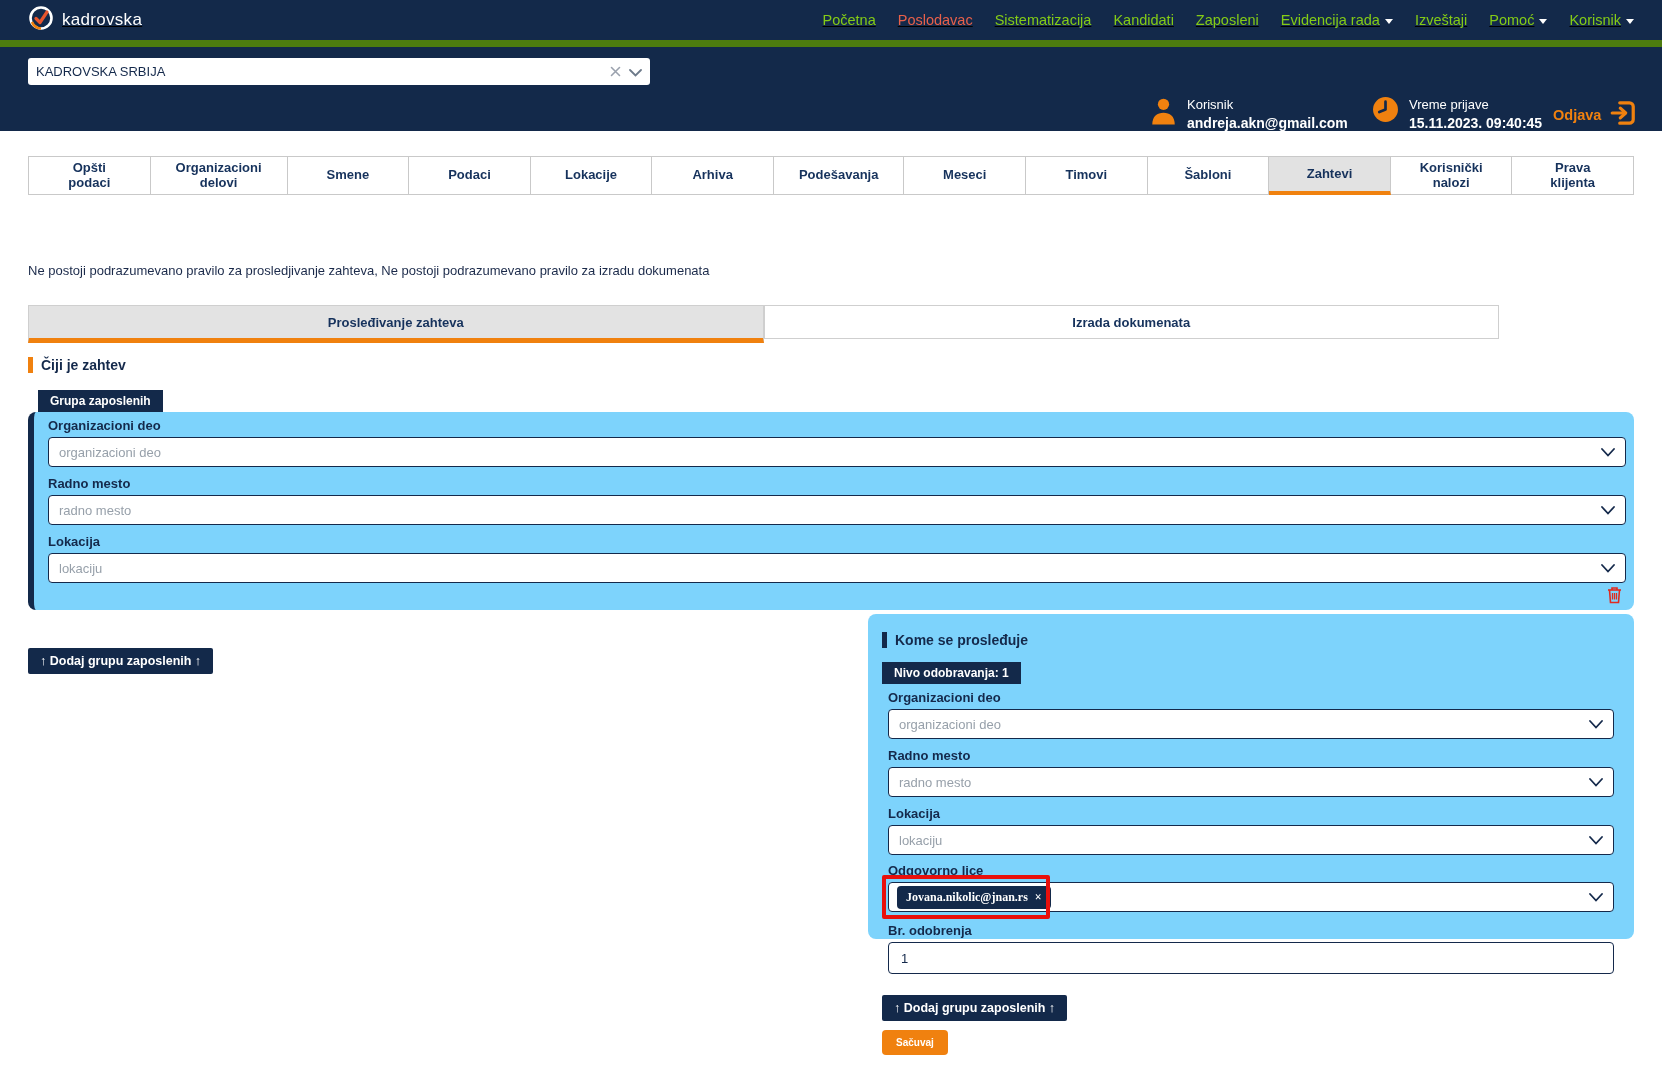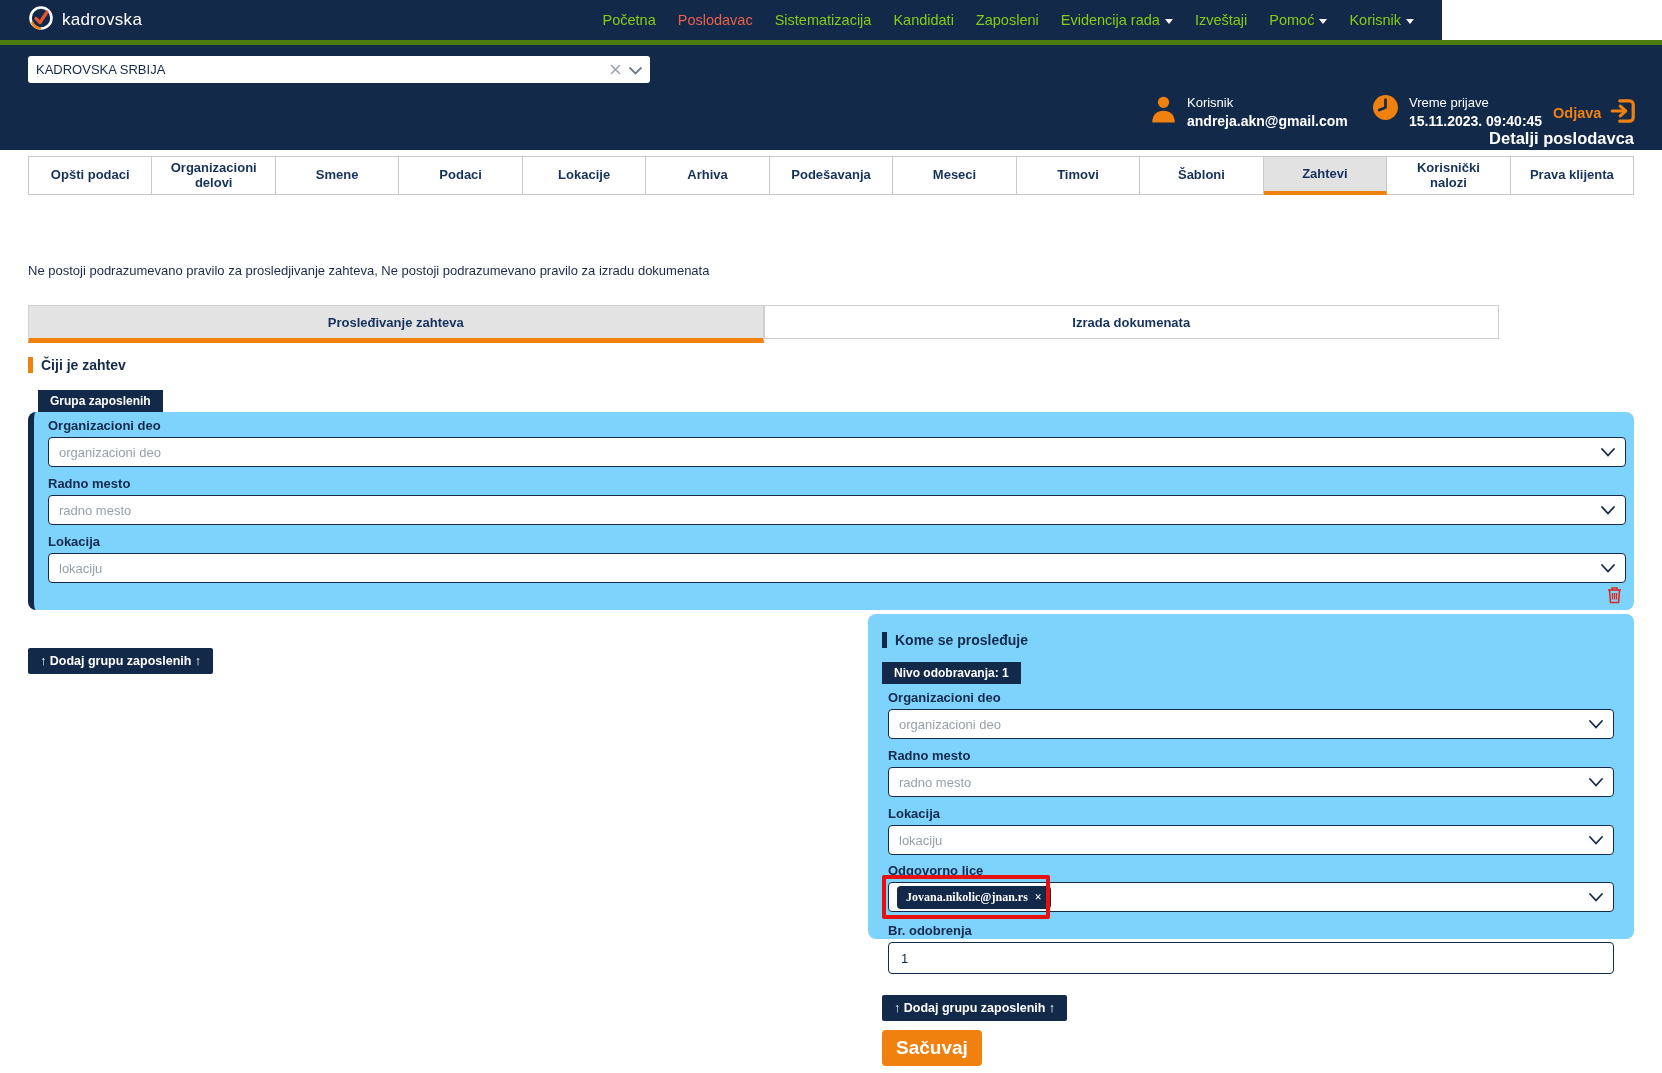--- a/index.html
+++ b/index.html
@@ -1,51 +1,51 @@
 <!DOCTYPE html>
 <html><head>
 <meta charset="utf-8">
 <style>
   * { margin:0; padding:0; box-sizing:border-box; }
   html,body { width:1662px; height:1073px; background:#fff;
     font-family:"Liberation Sans", sans-serif; overflow:hidden; }
   .page { position:relative; width:1662px; height:1073px; }
 
   
-  .topnav { position:absolute; left:0; top:0; width:1442px; height:40px;
-    background:#13294a; display:flex; align-items:center; padding:0 28px; }
+  .topnav { position:absolute; left:0; top:0; width:1662px; height:40px;
+    background:#13294a; display:flex; align-items:center; padding:0 28px;text-decoration:underline; }
   .brand { display:flex; align-items:center; gap:8px; }
   .brand-text { color:#fff; font-size:17px; font-weight:500; letter-spacing:.3px; }
   .navitems { margin-left:auto; display:flex; align-items:center; gap:22px; }
   .navitem { color:#84cc16; font-size:14.5px; cursor:pointer; display:flex; align-items:center; gap:5px; }
   .navitem.active { color:#e8604a; }
   .caret { width:0; height:0; border-left:4px solid transparent; border-right:4px solid transparent;
     border-top:5px solid #fff; display:inline-block; margin-top:2px; }
 
   
-  .subheader { position:absolute; left:0; top:40px; width:1662px; height:110px;
-    background:#13294a; border-top:5px solid #4d7c0f; }
+  .subheader { position:absolute; left:0; top:40px; width:1662px; height:91px;
+    background:#13294a; border-top:7px solid #4d7c0f; }
   .company-select { position:absolute; left:28px; top:11px; width:622px; height:27px;
     background:#fff; border-radius:3px; display:flex; align-items:center; padding:0 8px; }
   .company-select .val { font-size:13px; color:#14294b; }
   .cs-icons { margin-left:auto; display:flex; align-items:center; gap:8px; }
   .info-block { position:absolute; top:49px; display:flex; gap:10px; align-items:flex-start; }
   .info-lines { color:#fff; line-height:1.35; }
   .info-lines .l1 { font-size:13px; }
   .info-lines .l2 { font-size:14px; font-weight:700; }
   .logout { position:absolute; left:1553px; top:52px; display:flex; align-items:center; gap:8px; cursor:pointer; }
   .logout-text { color:#f0810f; font-size:14.5px; font-weight:700; }
   .page-title { position:absolute; left:28px; top:84px; width:1606px; text-align:right;
     color:#fff; font-size:16.5px; font-weight:700; }
 
   
   .tabs { position:absolute; left:28px; top:156px; width:1606px; height:39px; display:flex; }
   .tab { flex:1; display:flex; align-items:center; justify-content:center; text-align:center;
     background:#fff; border:1px solid #c9c9c9; border-left:none; font-size:13px; font-weight:700;
-    color:#16325c; padding:2px 14px; cursor:pointer; line-height:1.15; }
+    color:#16325c; padding:2px 25px; cursor:pointer; line-height:1.15; }
   .tab:first-child { border-left:1px solid #c9c9c9; }
   .tab.active { background:#e2e2e2; border-bottom:4px solid #f0810f; }
 
   
   .notice { position:absolute; left:28px; top:263px; font-size:13px; color:#1b2a4a; }
 
   
   .stabs { position:absolute; left:28px; top:305px; width:1471px; display:flex; align-items:flex-start; }
   .stab { flex:1; display:flex; align-items:center; justify-content:center;
     font-size:13px; font-weight:700; color:#16325c; cursor:pointer; }
@@ -72,21 +72,21 @@
   .placeholder { font-size:13px; color:#97a0aa; }
   .chev { margin-left:auto; flex:none; }
   .text-input { position:absolute; height:32px; background:#fff; border:1px solid #14294b;
     border-radius:4px; font-size:13px; color:#14294b; padding:0 12px;
     font-family:"Liberation Sans", sans-serif; }
 
   .btn-navy { position:absolute; background:#13294a; color:#fff; border:none; border-radius:2px;
     font-size:12.5px; font-weight:700; padding:6px 12px; cursor:pointer;
     font-family:"Liberation Sans", sans-serif; }
   .btn-orange { position:absolute; background:#f0810f; color:#fff; border:none; border-radius:4px;
-    font-size:19px; font-weight:700; padding:7px 14px; cursor:pointer;
+    font-size:10px; font-weight:700; padding:7px 14px; cursor:pointer;
     font-family:"Liberation Sans", sans-serif; }
 
   .chip { display:inline-flex; align-items:center; gap:7px; background:#13294a; color:#fff;
     border-radius:4px; padding:4px 9px; font-size:12px; font-weight:700; }
   .chip .x { font-size:12px; cursor:pointer; }
   .red-rect { position:absolute; border:4px solid #e8100c; border-radius:2px; pointer-events:none; z-index:5; }
 
   .trash { position:absolute; right:12px; top:174px; cursor:pointer; }
 </style>
 </head>

